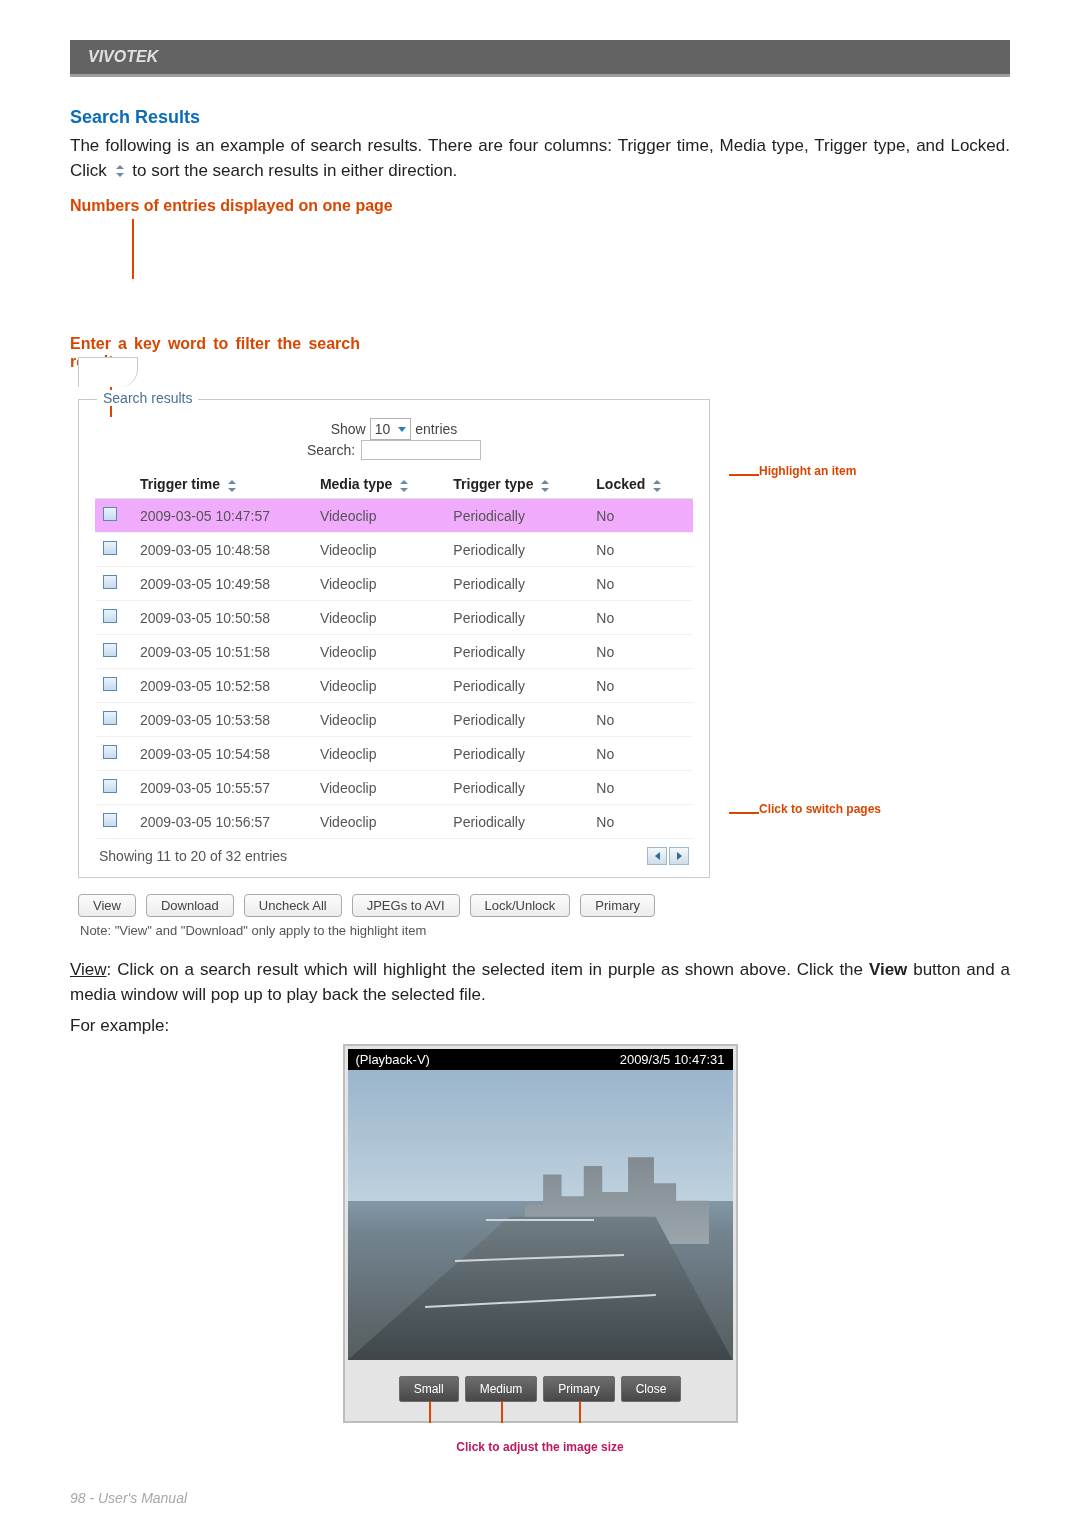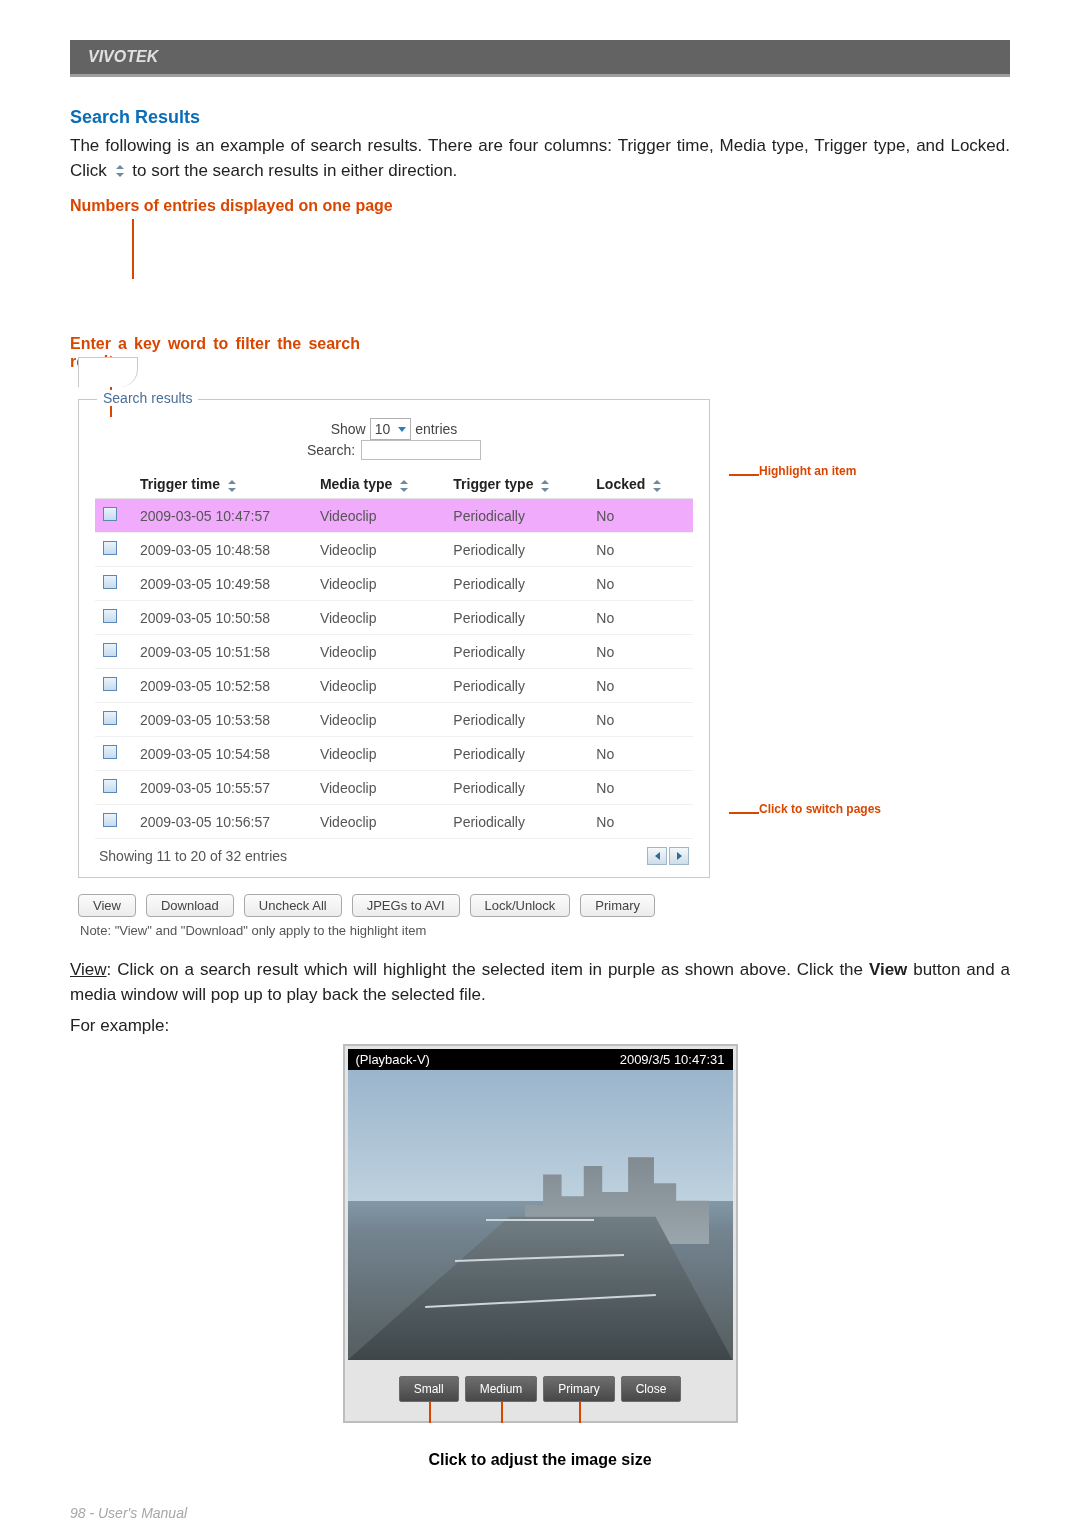--- a/index.html
+++ b/index.html
@@ -279,24 +279,24 @@
     position: relative;
   }
   .down-line {
     position: absolute;
     bottom: -22px; left: 50%;
     width: 2px; height: 22px;
     background: #d94600;
   }
   .adjust-label {
     text-align: center;
-    color: #000000;
+    color: #be185d;
     font-weight: bold;
-    font-size: 16px;
-    margin-top: 28px;
+    font-size: 12px;
+    margin-top: 17px;
   }
   .footer {
     margin-top: 36px;
     padding: 0 70px;
     color: #a7a7a7;
     font-style: italic;
     font-size: 14px;
   }
 
   .outer-panel-wrap { position: relative; }

